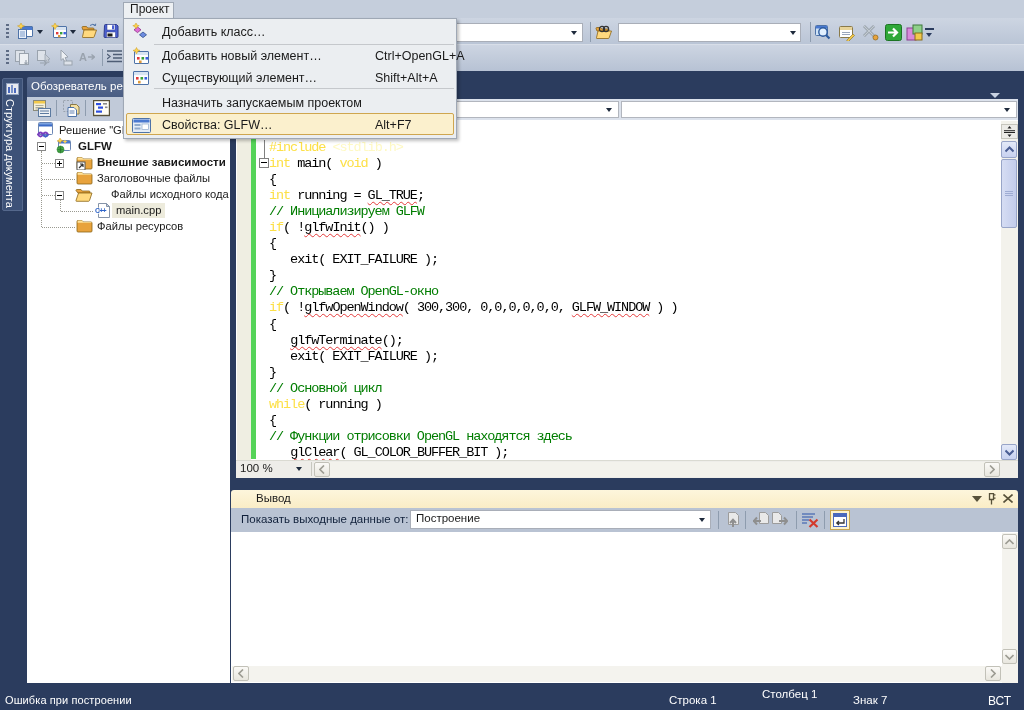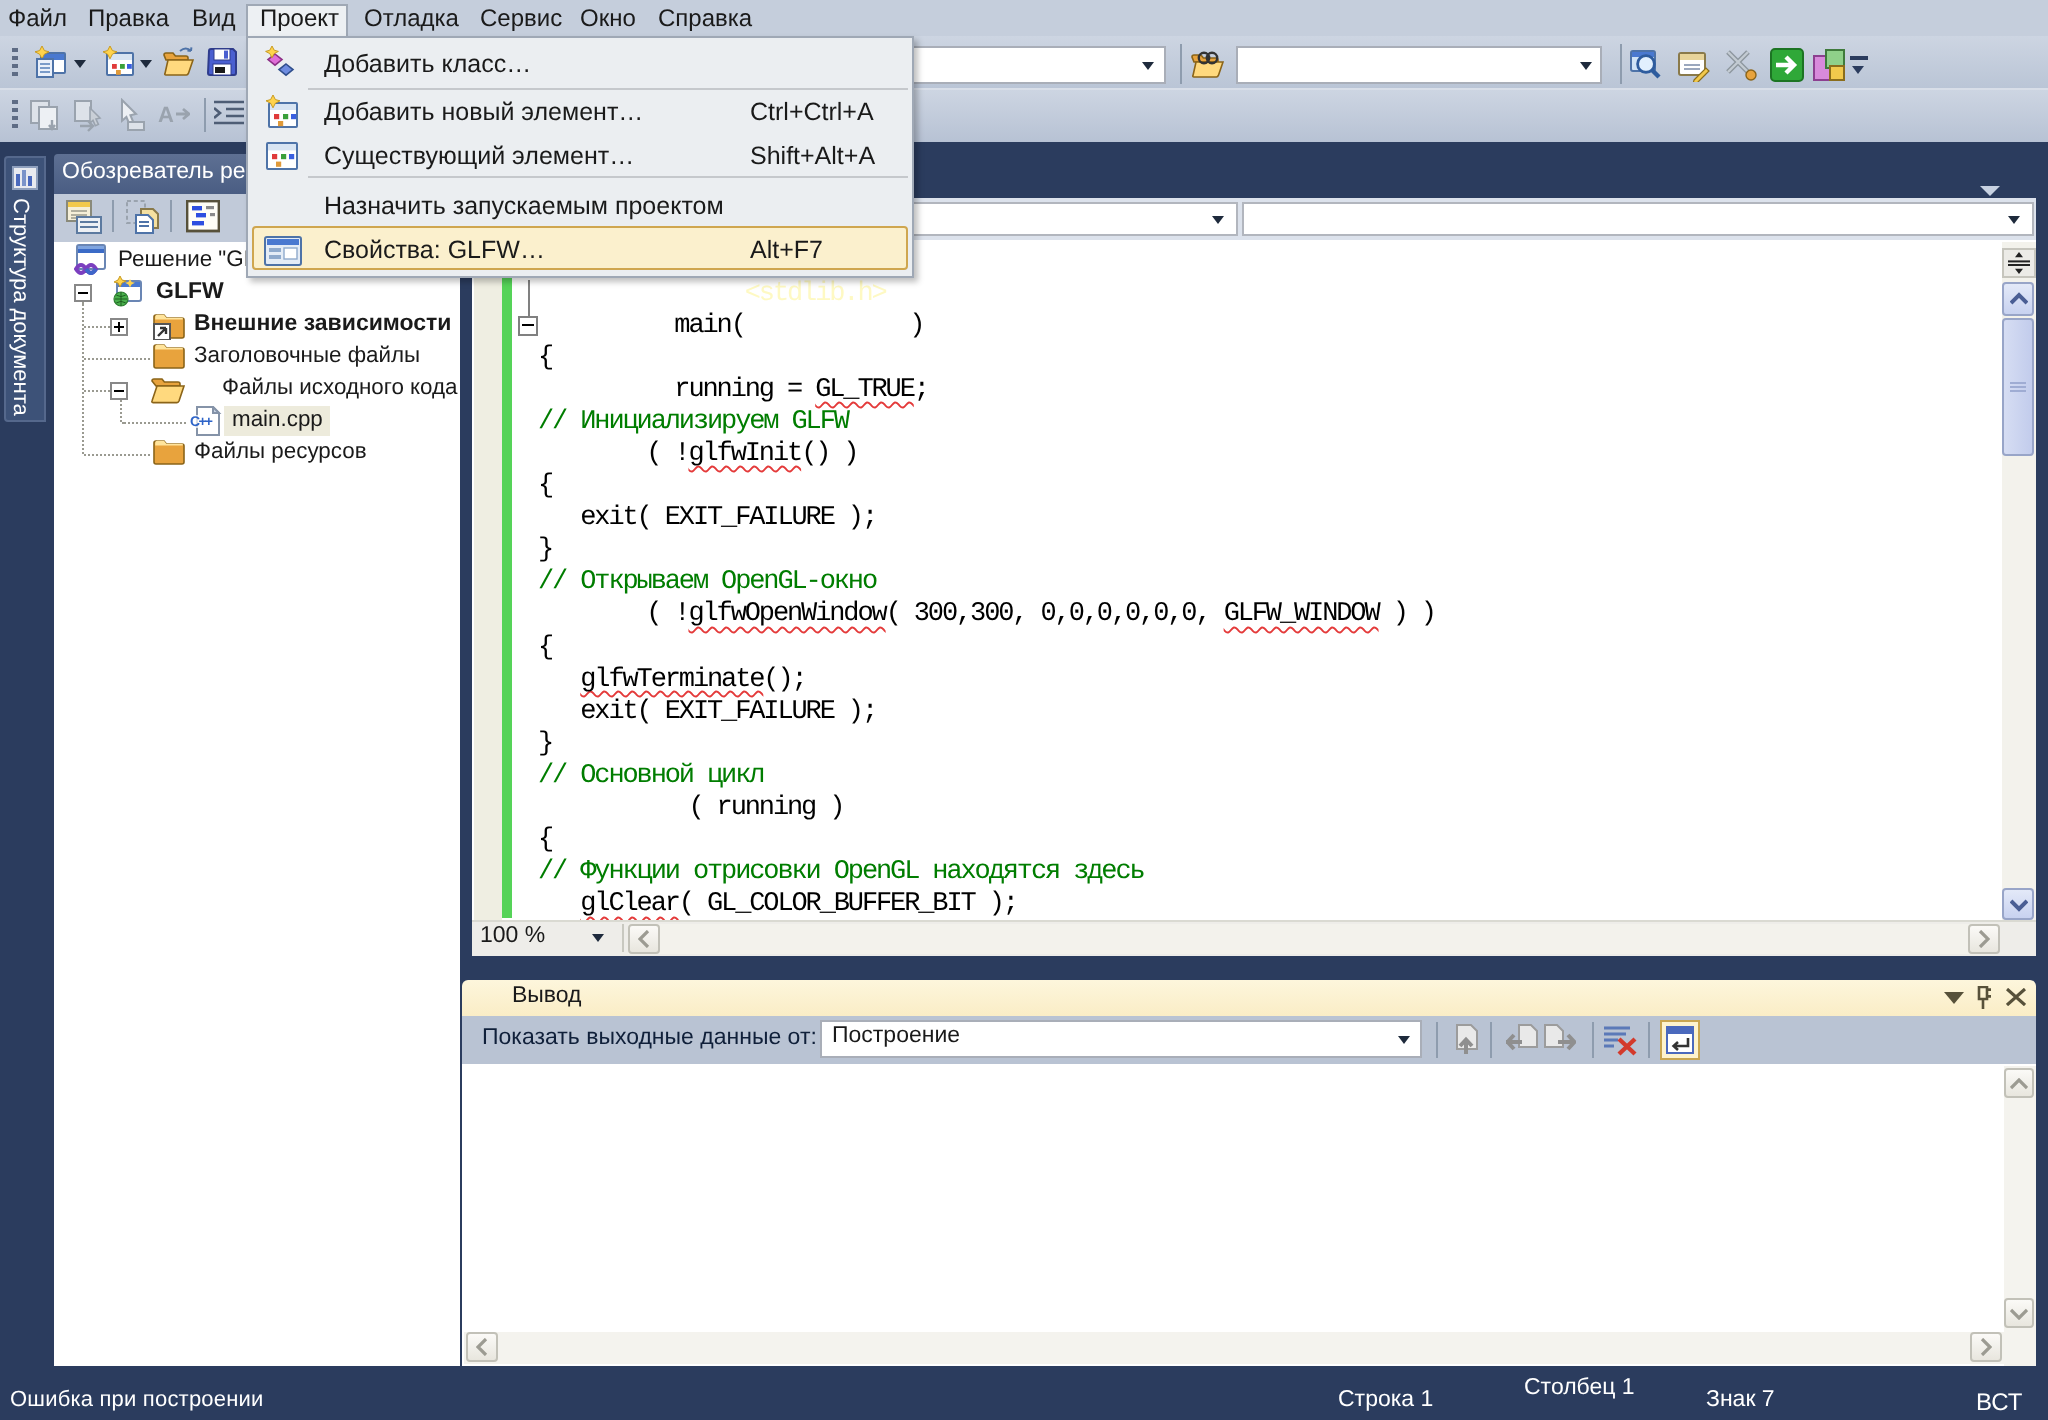--- a/index.html
+++ b/index.html
@@ -3,50 +3,41 @@
 <meta charset="utf-8">
 <style>
 * { margin:0; padding:0; box-sizing:border-box; }
 html,body { width:1024px; height:710px; overflow:hidden; }
 body { font-family:"Liberation Sans", sans-serif; background:#2B3C5E; }
 #root { position:relative; width:1024px; height:710px; }
 .abs { position:absolute; }
 .ui { font-size:12px; color:#1A1A1A; white-space:nowrap; }
 .w { color:#FFFFFF; }
 .code { font-family:"Liberation Mono", monospace; font-size:13.5px; letter-spacing:-1.06px; line-height:16.1px; white-space:pre; color:#000; }
-.kw { color:#ffffff;margin-left:40px; }
+.kw { color:#fde047; }
 .cm { color:#007D00; }
 .str { color:#fef9c3; }
 .sq { text-decoration:underline; text-decoration-style:wavy; text-decoration-color:#E43A3A; text-decoration-thickness:1px; text-underline-offset:2px; text-decoration-skip-ink:none; }
 .dotv { border-left:1px dotted #9a9a91; width:0; }
 .doth { border-top:1px dotted #9a9a91; height:0; }
 .expander { width:9px; height:9px; background:#fff; border:1px solid #888; position:absolute; }
 .expander::before { content:""; position:absolute; left:1px; top:3px; width:5px; height:1px; background:#000; }
 .expander.plus::after { content:""; position:absolute; left:3px; top:1px; width:1px; height:5px; background:#000; }
 .sep-v { width:1px; background:#8E9CAE; position:absolute; }
 .combo { background:#fff; border:1px solid #A9AEB8; position:absolute; }
 #popup .ui { font-size:12.5px; }
 #tree .ui { font-size:11.2px !important; }
 #tree .ui[style*="font-weight"] { font-size:11.5px !important; }
 .arrow-dn { position:absolute; width:0; height:0; border-left:3.5px solid transparent; border-right:3.5px solid transparent; border-top:4px solid #1E2A3C; }
 </style>
 </head>
 <body>
 <div id="root">
 
   <div class="abs" style="left:0;top:0;width:1024px;height:18px;background:#C5CEDC;"></div>
-  <div class="abs ui" style="left:0;top:0;width:1024px;height:18px;">
-    <span class="abs" style="left:4px;top:2px;">Файл</span>
-    <span class="abs" style="left:44px;top:2px;">Правка</span>
-    <span class="abs" style="left:96px;top:2px;">Вид</span>
-    <span class="abs" style="left:182px;top:2px;">Отладка</span>
-    <span class="abs" style="left:240px;top:2px;">Сервис</span>
-    <span class="abs" style="left:290px;top:2px;">Окно</span>
-    <span class="abs" style="left:329px;top:2px;">Справка</span>
-  </div>
 
   <div class="abs" style="left:0;top:18px;width:1024px;height:26px;background:linear-gradient(#CDD5E2,#BAC5D6);"></div>
   <div class="abs" style="left:0;top:44px;width:1024px;height:27px;background:linear-gradient(#CDD5E2,#B7C2D4);border-top:1px solid #D8DEE8;"></div>
   <div id="tb1" class="abs" style="left:0;top:18px;width:1024px;height:26px;">
     <div class="abs" style="left:6px;top:6px;width:3px;height:15px;background-image:repeating-linear-gradient(#5E6C85 0 2px,transparent 2px 4px);"></div>
 
     <svg class="abs" style="left:17px;top:5px;" width="16" height="16" viewBox="0 0 16 16">
       <rect x="3.5" y="3.5" width="12" height="10" rx="0.5" fill="#fff" stroke="#4E73A8"></rect>
       <rect x="4" y="4" width="11" height="3" fill="#4A79D0"></rect>
       <path d="M4 0 l1.2 2.3 2.3 .6 -2.3 1.2 -1.2 2.3 -1.2 -2.3 -2.3 -1.2 2.3 -.6 z" fill="#FFD34D" stroke="#C89B22" stroke-width="0.5"></path>
@@ -386,21 +377,21 @@
   <div class="abs w" style="left:762px;top:660px;font-size:11.5px;margin-top:28px;">Столбец 1</div>
   <div class="abs w" style="left:853px;top:694px;font-size:11.5px;">Знак 7</div>
   <div class="abs w" style="left:988px;top:694px;font-size:12px;">ВСТ</div>
 
   <div class="abs" style="left:123px;top:2px;width:51px;height:17px;background:#EDF0F3;border:1px solid #9FA8B5;border-bottom:none;"></div>
   <div class="abs ui" style="left:130px;top:2px;">Проект</div>
   <div id="popup" class="abs" style="left:123px;top:18px;width:334px;height:121px;background:#EBEEF1;border:1px solid #9FA8B5;box-shadow:2px 2px 3px rgba(0,0,0,0.25);">
     <div class="abs ui" style="left:38px;top:6px;">Добавить класс…</div>
     <div class="abs" style="left:30px;top:25px;width:300px;border-top:1px solid #C5C8CC;"></div>
     <div class="abs ui" style="left:38px;top:30px;">Добавить новый элемент…</div>
-    <div class="abs ui" style="left:251px;top:30px;">Ctrl+Ctrl+A</div>
+    <div class="abs ui" style="left:251px;top:30px;">Ctrl+OpenGL+A</div>
     <div class="abs ui" style="left:38px;top:52px;">Существующий элемент…</div>
     <div class="abs ui" style="left:251px;top:52px;">Shift+Alt+A</div>
     <div class="abs" style="left:30px;top:69px;width:300px;border-top:1px solid #C5C8CC;"></div>
     <div class="abs ui" style="left:38px;top:77px;">Назначить запускаемым проектом</div>
     <div class="abs" style="left:2px;top:94px;width:328px;height:22px;background:#FBF0CD;border:1px solid #CFA64F;border-radius:2px;"></div>
     <div class="abs ui" style="left:38px;top:99px;">Свойства: GLFW…</div>
     <div class="abs ui" style="left:251px;top:99px;">Alt+F7</div>
     <div id="popicons">
       <svg class="abs" style="left:8px;top:4px;" width="18" height="17" viewBox="0 0 18 17">
         <path d="M5.5 4 l3.5 2.8 -3.5 2.8 -3.5 -2.8 z" fill="#E06ED8" stroke="#8C2F86" stroke-width="0.8"></path>

